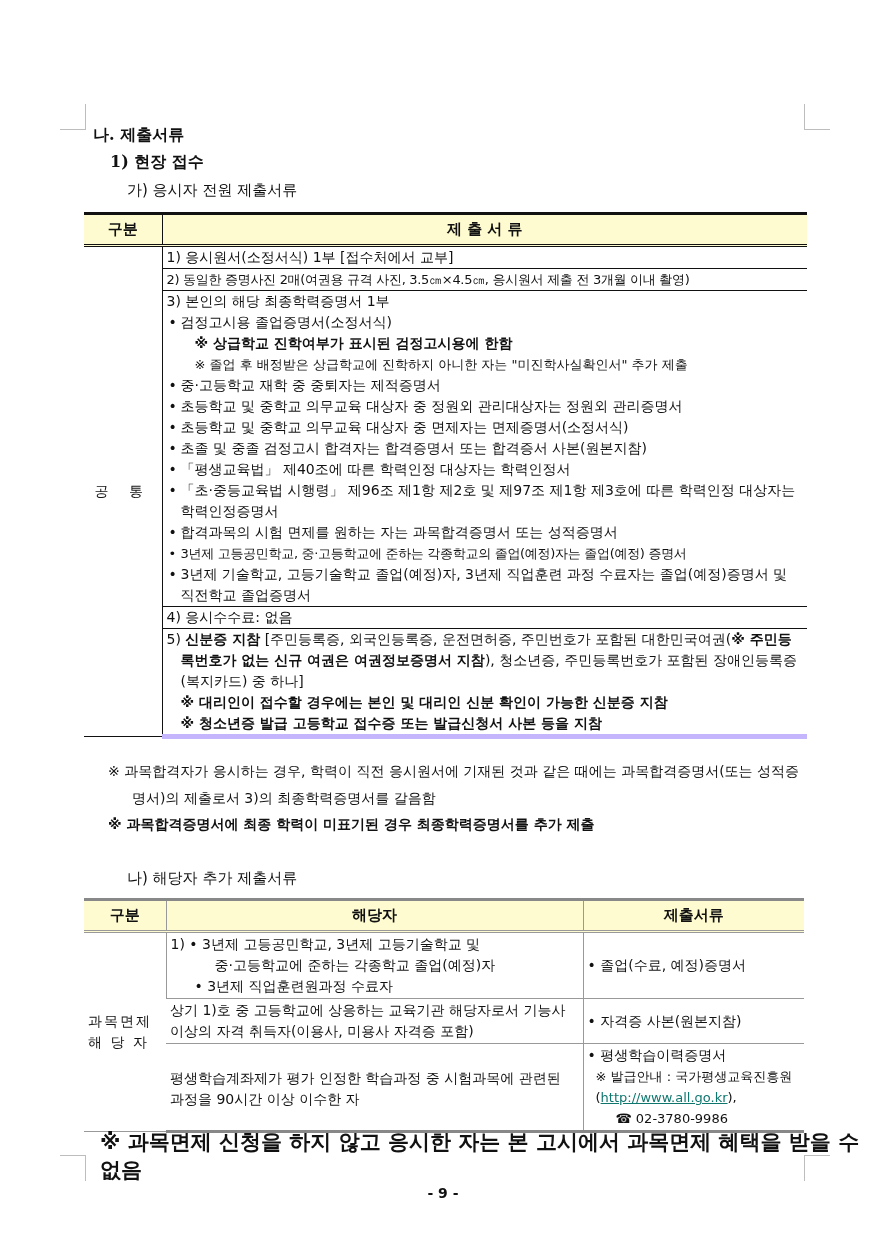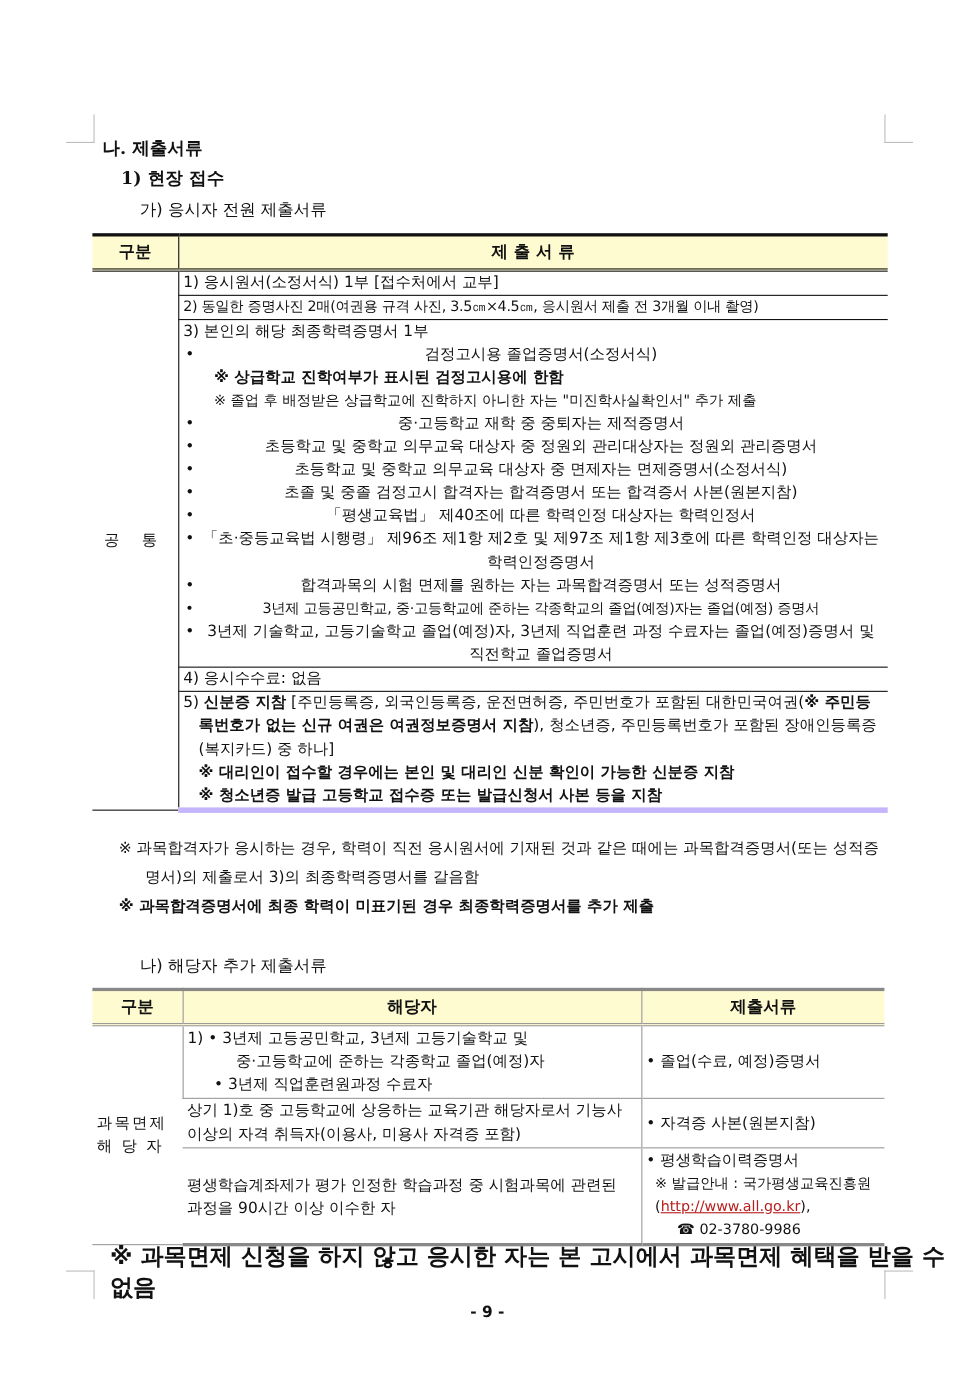--- a/index.html
+++ b/index.html
@@ -15,37 +15,37 @@
   .h2 { position: absolute; left: 110px; top: 152px; font-size: 16px; font-weight: bold; font-family: "DejaVu Serif", serif; }
   .h3 { position: absolute; left: 127px; top: 181px; font-size: 15px; }
 
   table { border-collapse: collapse; position: absolute; font-size: 14px; }
   .t1 { left: 84px; top: 212px; width: 723px; }
   .t1 th { background: #fffbd0; font-weight: bold; height: 32px; font-size: 15px; border-top: 3px solid #111; border-bottom: 3px double #111; }
   .t1 th.c1 { width: 78px; border-right: 1px solid #111; }
   .t1 td { border-bottom: 1px solid #111; padding: 0 4px; line-height: 21px; vertical-align: top; }
   .t1 td.cat { border-right: 1px solid #111; text-align: center; vertical-align: middle; letter-spacing: 8px; }
   .t1 tr.last td { border-bottom: 5px solid #c4b5fd; }
-  .bullet { padding-left: 14px; position: relative; text-align: center; }
+  .bullet { padding-left: 14px; position: relative; }
   .bullet::before { content: "•"; position: absolute; left: 2px; top: 0; }
   .indent { padding-left: 14px; }
   .bold { font-weight: bold; }
 
   .note { position: absolute; left: 108px; font-size: 14px; line-height: 27px; }
   .note.n1 { top: 758px; width: 700px; }
   .note.n2 { top: 811px; font-weight: bold; }
   .h3b { position: absolute; left: 127px; top: 869px; font-size: 15px; text-align: center; }
 
   .t2 { left: 84px; top: 898px; width: 720px; border-top: 3px solid #888; }
   .t2 th { background: #fffbd0; font-size: 15px; font-weight: bold; height: 32px; border-bottom: 3px double #999; }
   .t2 th + th, .t2 td + td { border-left: 1px solid #999; margin-left: 38px; }
   .t2 td { border-bottom: 1px solid #999; padding: 1px 4px; line-height: 21px; vertical-align: middle; }
   .t2 tr.last td { border-bottom: 3px solid #888; }
   .t2 td.cat { text-align: left; letter-spacing: 2px; }
-  .link { color: #b91c1c; text-decoration: underline; }
+  .link { color: #0f766e; text-decoration: underline; }
   .small { font-size: 13px; }
 
   .footer-note { position: absolute; left: 100px; top: 1128px; font-size: 21px; font-weight: bold; }
   .page-num { position: absolute; left: 0; width: 886px; top: 1185px; text-align: center; font-weight: bold; font-size: 14px; }
 </style>
 </head>
 <body>
 
 <div class="corner c-tl"></div>
 <div class="corner c-tr"></div>

